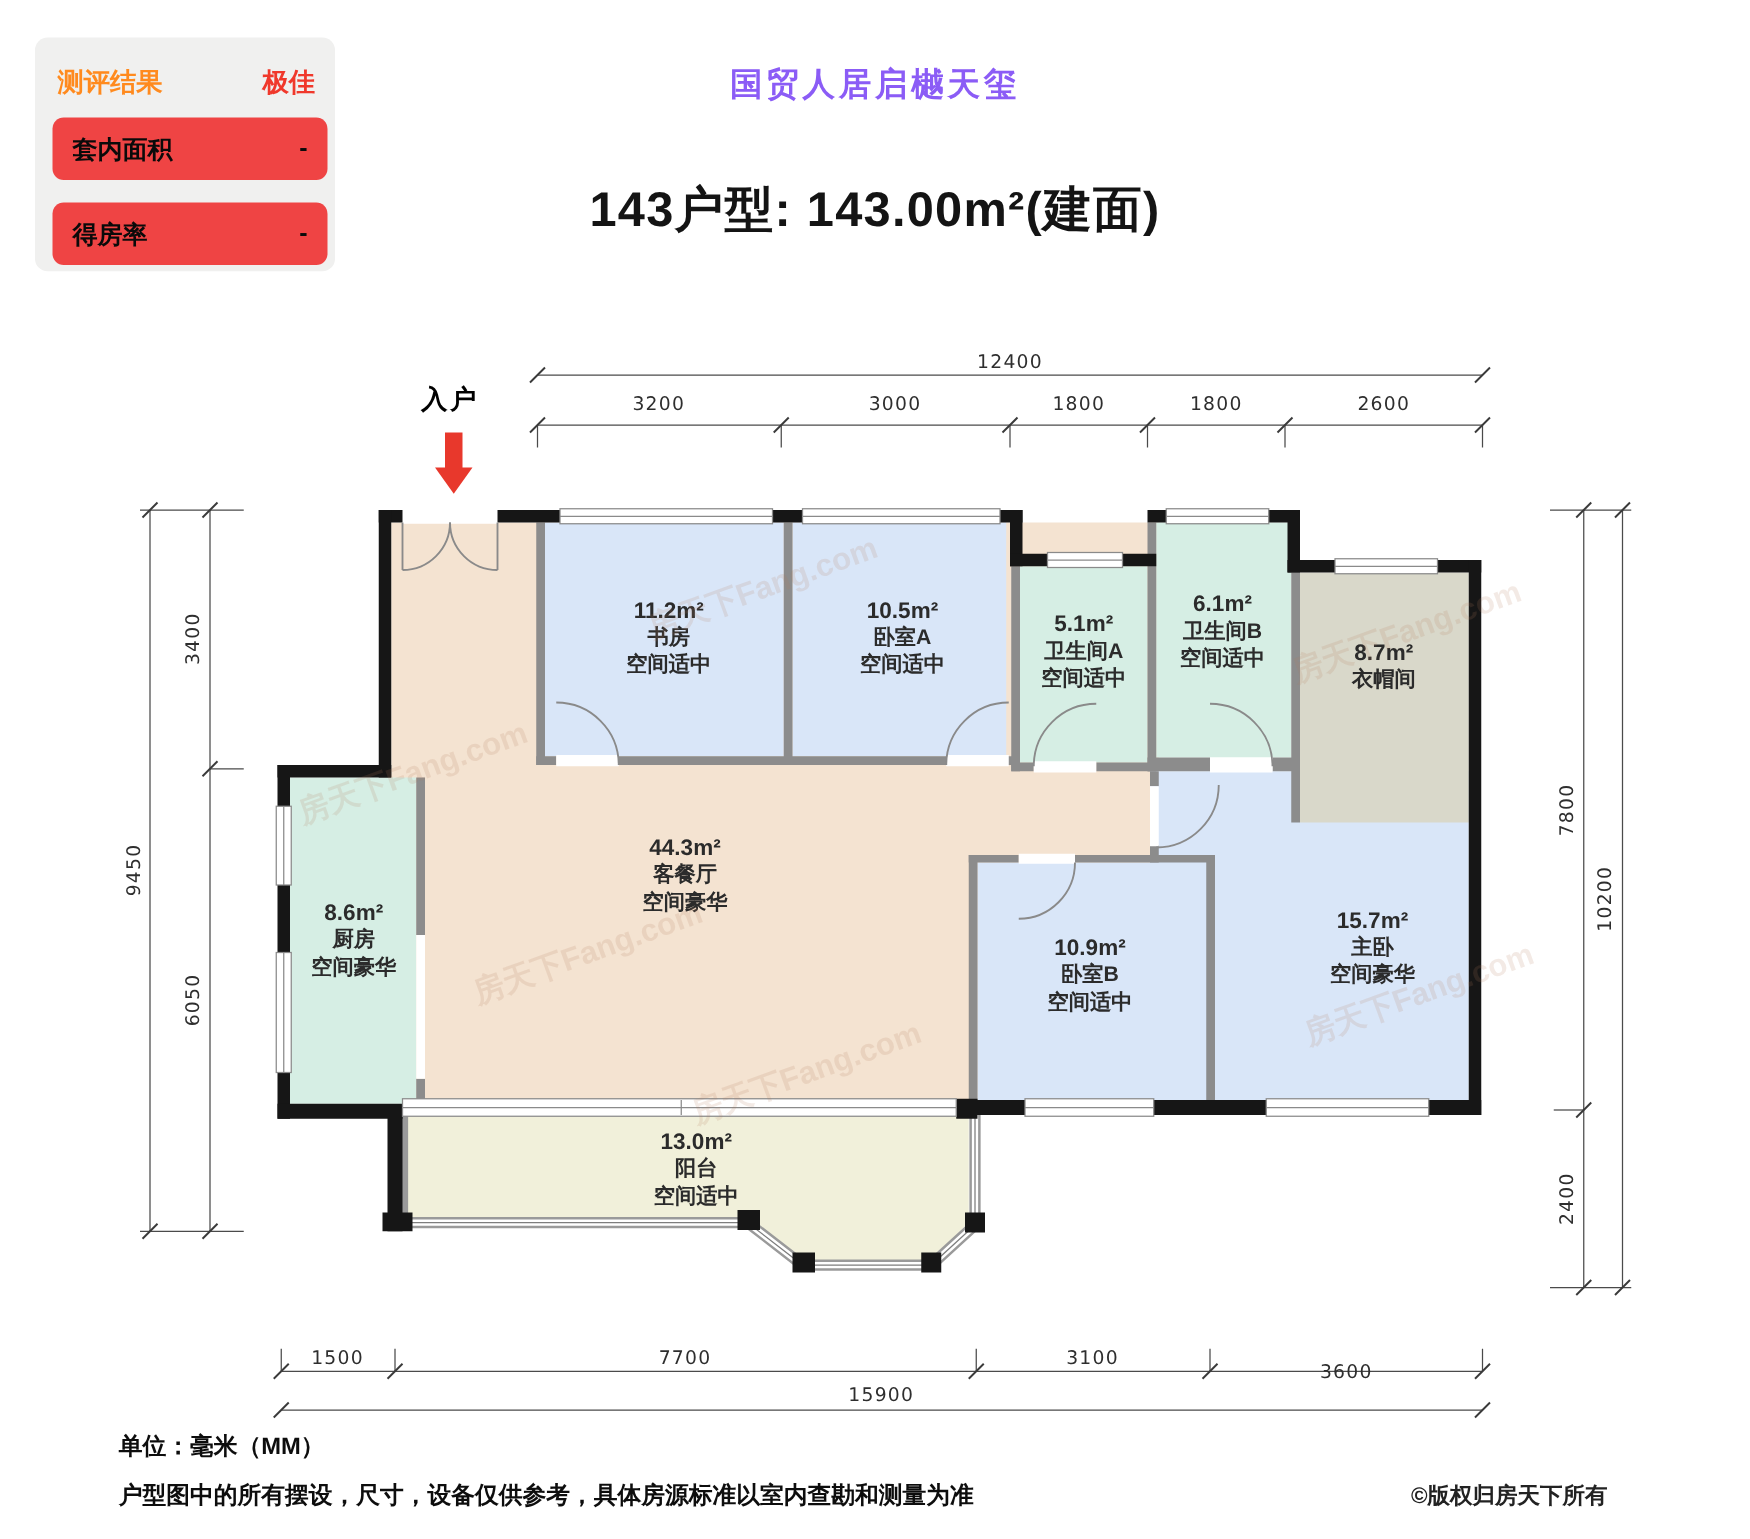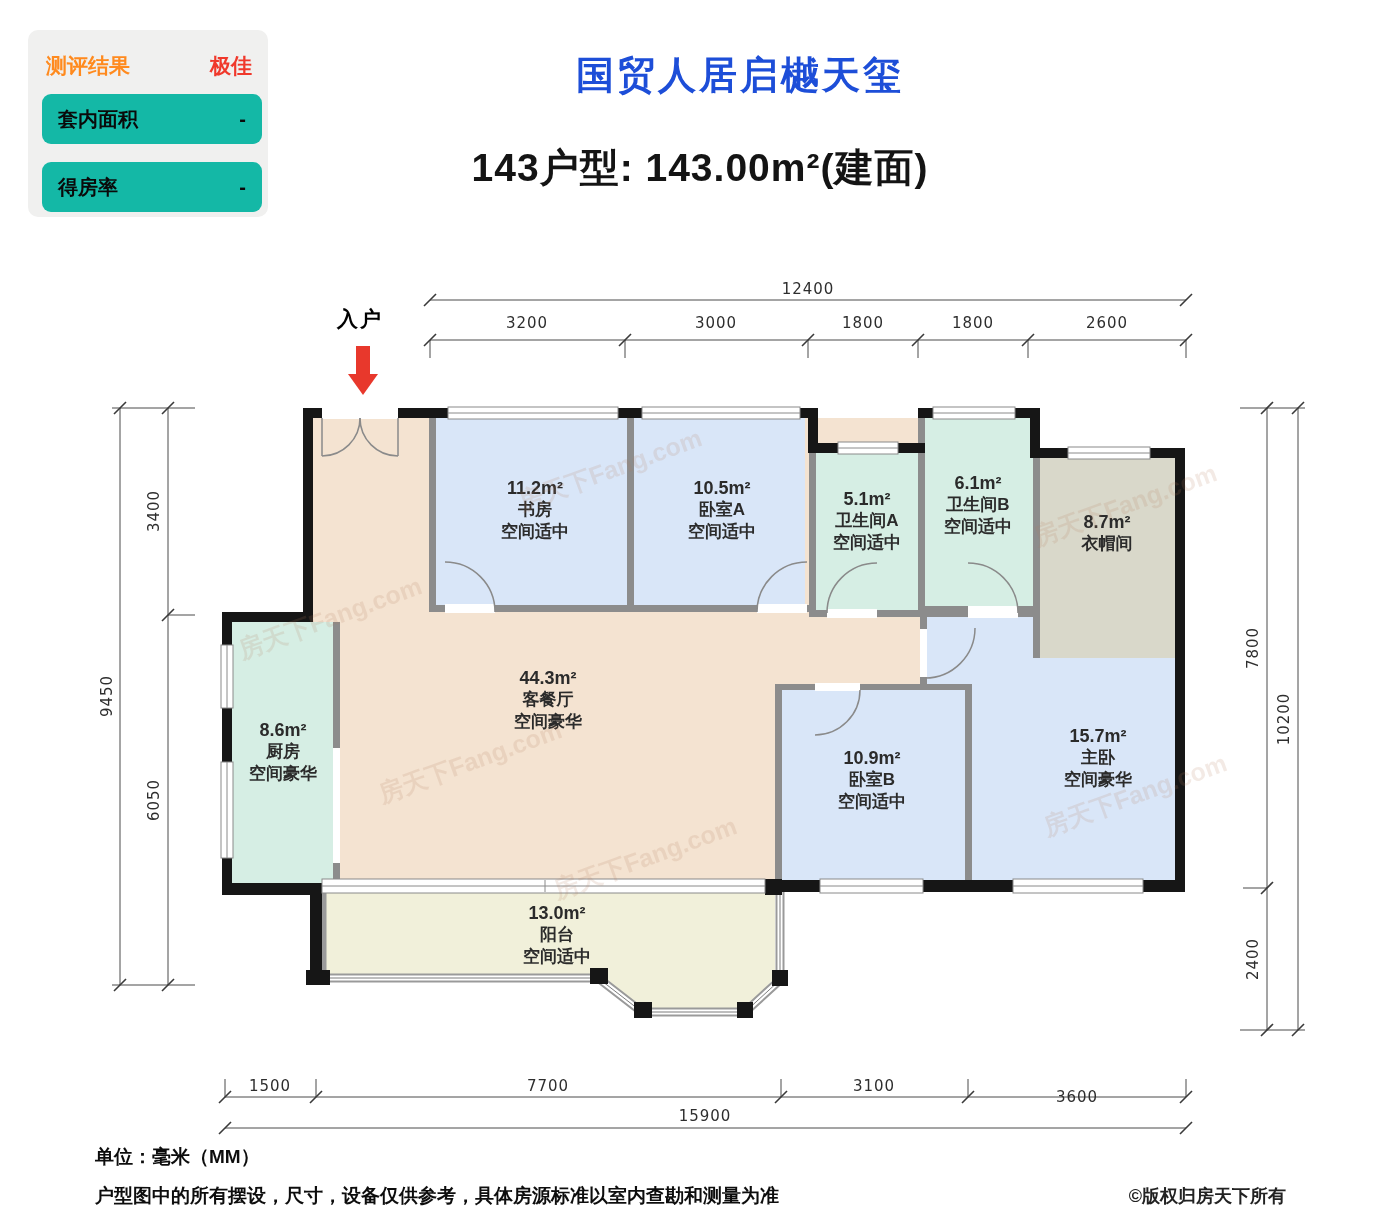--- a/index.html
+++ b/index.html
@@ -11,30 +11,30 @@
 
   
   .panel{
     position:absolute;left:28px;top:30px;width:240px;height:187px;
     background:#f0f0ef;border-radius:10px;box-sizing:border-box;padding:14px 6px 0 14px;
   }
   .panel-head{display:flex;justify-content:space-between;align-items:center;padding:8px 10px 14px 4px;}
   .panel-title{color:#ff8a1e;font-size:21px;font-weight:700;}
   .panel-rating{color:#f0382b;font-size:21px;font-weight:700;}
   .panel-row{
-    background:#14b8a6;border-radius:9px;height:50px;margin-bottom:18px;
+    background:#ef4444;border-radius:9px;height:50px;margin-bottom:18px;
     display:flex;justify-content:space-between;align-items:center;padding:0 16px;
   }
   .panel-row .lbl{font-size:20px;font-weight:700;color:#0a0a0a;}
   .panel-row .val{font-size:20px;font-weight:700;color:#0a0a0a;}
 
   
   .page-title{
     position:absolute;top:50px;left:700px;transform:translateX(-50%);
-    font-size:38px;font-weight:700;color:#1d4ed8;letter-spacing:3px;white-space:nowrap;margin-left:40px;
+    font-size:26px;font-weight:700;color:#8b5cf6;letter-spacing:3px;white-space:nowrap;
   }
   .sub-title{
     position:absolute;top:141px;left:700px;transform:translateX(-50%);
     font-size:39px;font-weight:700;color:#141414;letter-spacing:1px;white-space:nowrap;
   }
 
   
   .entry-label{
     position:absolute;left:360px;top:319px;transform:translate(-50%,-50%);
     font-size:21px;font-weight:700;color:#000;white-space:nowrap;letter-spacing:2px;

